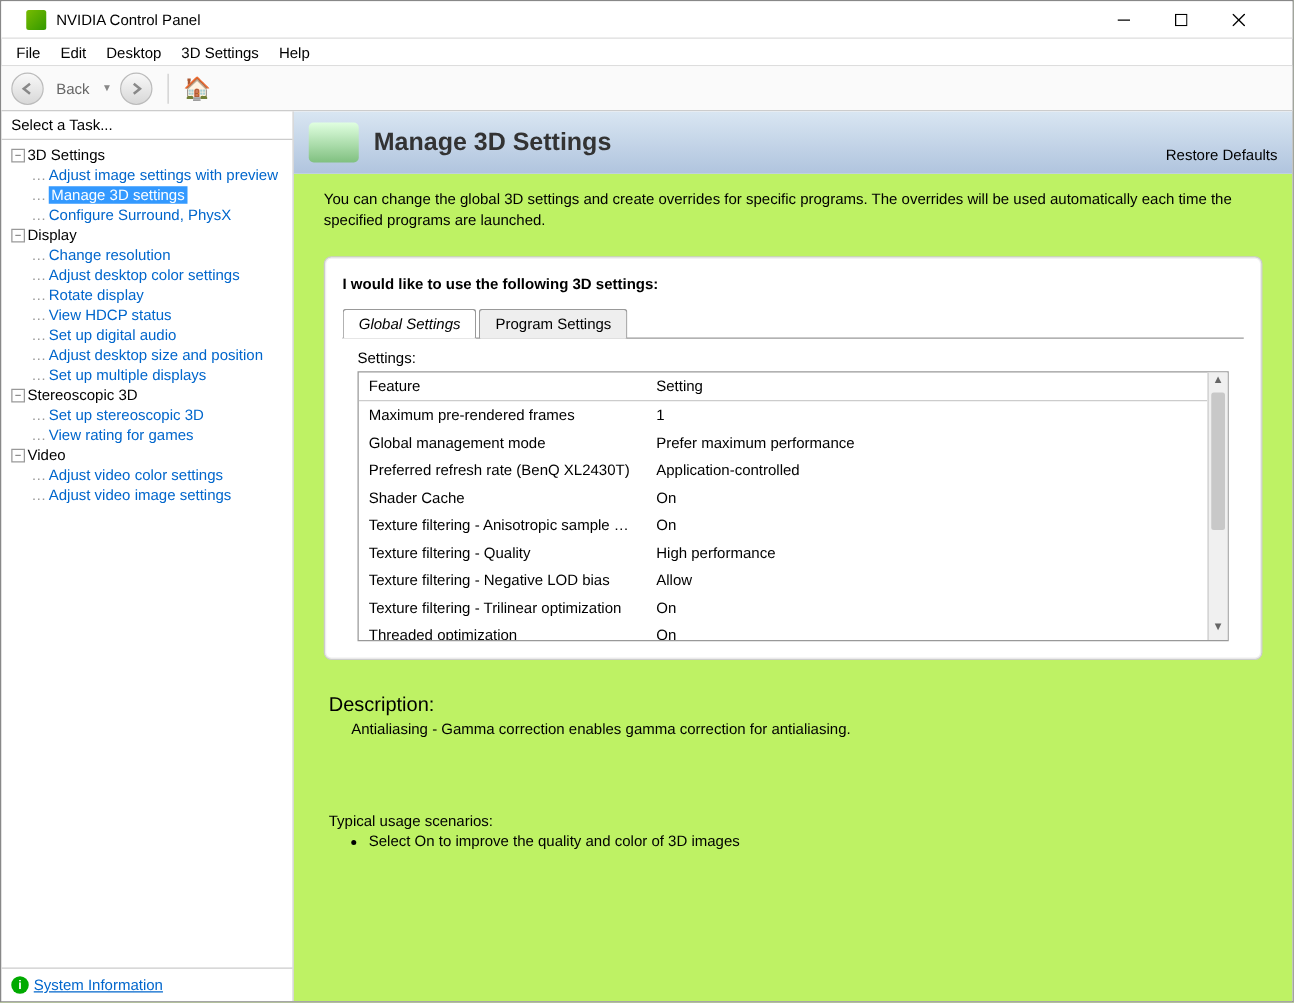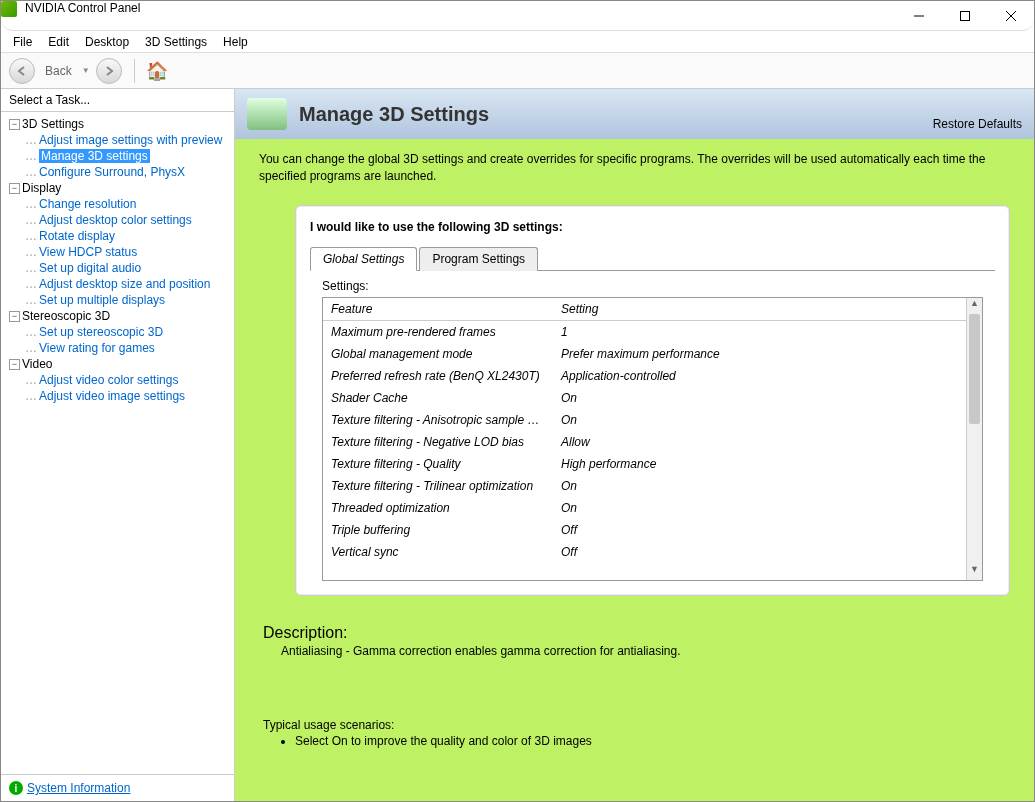--- a/index.html
+++ b/index.html
@@ -1,17 +1,17 @@
 <!DOCTYPE html>
 <html><head>
 <meta charset="utf-8">
 <style>
 * { box-sizing: border-box; margin: 0; padding: 0; }
 body { font-family: "Segoe UI", Tahoma, sans-serif; font-size: 12px; background: #fff; color: #000; width: 1035px; height: 802px; overflow: hidden; border: 1px solid #888; display: flex; flex-direction: column; }
-.titlebar { height: 30px; background: #fff; display: flex; padding: 0 0; border-bottom: 1px solid #ddd; border-radius: 12px; }
+.titlebar { height: 30px; background: #fff; display: flex; align-items: center; padding: 0 20px; border-bottom: 1px solid #ddd; }
 .titlebar .app-icon { width: 16px; height: 16px; background: linear-gradient(135deg, #7b0 0%, #390 100%); margin-right: 8px; border-radius: 2px; }
 .titlebar .title { flex: 1; font-size: 12px; }
 .titlebar .win-controls { display: flex; gap: 0; }
 .titlebar .win-btn { width: 46px; height: 30px; display: flex; align-items: center; justify-content: center; font-family: "Segoe MDL2 Assets", sans-serif; font-size: 10px; cursor: pointer; }
 .menubar { height: 22px; display: flex; align-items: center; padding: 0 4px; border-bottom: 1px solid #ddd; }
 .menubar .menu-item { padding: 2px 8px; cursor: pointer; font-size: 12px; }
 .toolbar { height: 36px; display: flex; align-items: center; padding: 0 8px; gap: 6px; border-bottom: 1px solid #ccc; background: #fafafa; }
 .toolbar .nav-btn { width: 26px; height: 26px; border-radius: 50%; background: linear-gradient(#f8f8f8,#d8d8d8); border: 1px solid #bbb; display: flex; align-items: center; justify-content: center; color: #888; cursor: pointer; }
 .toolbar .back-label { font-size: 12px; color: #666; margin: 0 4px; }
 .toolbar .sep { width: 1px; height: 24px; background: #ccc; margin: 0 6px; }
@@ -31,27 +31,27 @@
 .sidebar-footer { padding: 6px 8px; border-top: 1px solid #ccc; display: flex; align-items: center; gap: 4px; }
 .sidebar-footer .info-icon { width: 14px; height: 14px; background: #0a0; border-radius: 50%; display: inline-flex; align-items: center; justify-content: center; color: #fff; font-size: 10px; font-weight: bold; }
 .sidebar-footer .sysinfo-link { color: #0066cc; text-decoration: underline; cursor: pointer; }
 .main { flex: 1; display: flex; flex-direction: column; overflow: hidden; }
 .header-banner { height: 50px; background: linear-gradient(#d9e6f2, #b0c4de); display: flex; align-items: center; padding: 0 12px; position: relative; }
 .header-banner .header-icon { width: 40px; height: 32px; background: linear-gradient(#e0ffe0, #80c080); border-radius: 4px; margin-right: 12px; position: relative; }
 .header-banner .header-title { font-size: 20px; font-weight: bold; color: #333; }
 .header-banner .restore-defaults { position: absolute; right: 12px; bottom: 8px; font-size: 12px; color: #000; cursor: pointer; }
 .content { flex: 1; padding: 12px 24px; overflow: auto; background: #bef264; }
 .intro-text { font-size: 12px; margin-bottom: 20px; line-height: 1.4; }
-.settings-panel { border: 1px solid #ccc; border-radius: 6px; padding: 14px 14px 14px 14px; background: #fff; box-shadow: 0 0 0 1px #eee inset; margin-left: 36px; }
+.settings-panel { border: 1px solid #ccc; border-radius: 6px; padding: 14px 14px 14px 14px; background: #fff; box-shadow: 0 0 0 1px #eee inset; }
 .panel-label { font-weight: bold; font-size: 12px; margin-bottom: 12px; }
 .tabs { display: flex; border-bottom: 1px solid #999; margin-bottom: 8px; }
 .tab { padding: 4px 12px; border: 1px solid #999; border-bottom: none; background: #eee; font-size: 12px; cursor: pointer; position: relative; top: 1px; border-top-left-radius: 3px; border-top-right-radius: 3px; margin-right: 2px; }
 .tab.active { background: #fff; border-bottom: 1px solid #fff; font-style: italic; }
 .settings-label { font-size: 12px; margin: 6px 0 4px 12px; }
-.settings-table-wrapper { border: 1px solid #999; margin: 0 12px; height: 284px; display: flex; font-style: italic; }
+.settings-table-wrapper { border: 1px solid #999; margin: 0 12px; height: 216px; display: flex; }
 .settings-table { flex: 1; overflow: hidden; }
 .settings-table .thead { display: flex; border-bottom: 1px solid #ccc; }
 .settings-table .th { padding: 4px 8px; font-size: 12px; }
 .settings-table .th.col1 { width: 230px; }
 .settings-table .th.col2 { flex: 1; }
 .settings-table .tbody { }
 .settings-table .trow { display: flex; padding: 2px 0; }
 .settings-table .td { padding: 2px 8px; font-size: 12px; white-space: nowrap; overflow: hidden; text-overflow: ellipsis; }
 .settings-table .td.col1 { width: 230px; }
 .settings-table .td.col2 { flex: 1; }
@@ -294,26 +294,26 @@
                 </div>
                 <div class="trow">
                   <div class="td col1">Shader Cache</div>
                   <div class="td col2">On</div>
                 </div>
                 <div class="trow">
                   <div class="td col1">Texture filtering - Anisotropic sample opti...</div>
                   <div class="td col2">On</div>
                 </div>
                 <div class="trow">
+                  <div class="td col1">Texture filtering - Quality</div>
+                  <div class="td col2">High performance</div>
+                </div>
+                <div class="trow">
                   <div class="td col1">Texture filtering - Negative LOD bias</div>
                   <div class="td col2">Allow</div>
-                </div>
-                <div class="trow">
-                  <div class="td col1">Texture filtering - Quality</div>
-                  <div class="td col2">High performance</div>
                 </div>
                 <div class="trow">
                   <div class="td col1">Texture filtering - Trilinear optimization</div>
                   <div class="td col2">On</div>
                 </div>
                 <div class="trow">
                   <div class="td col1">Threaded optimization</div>
                   <div class="td col2">On</div>
                 </div>
                 <div class="trow">

